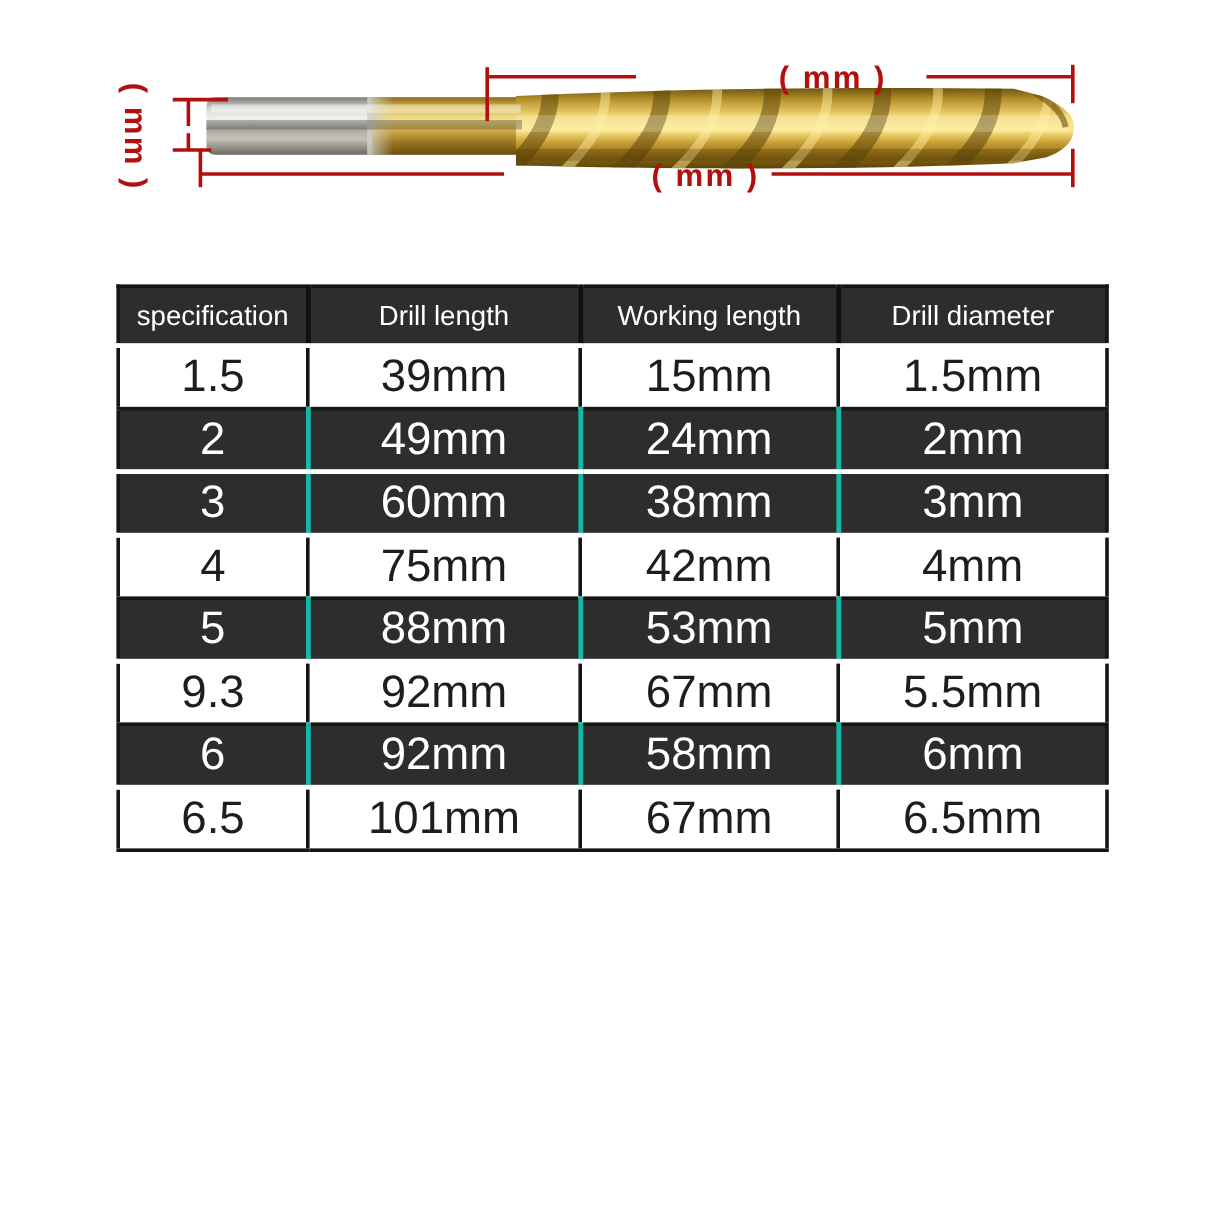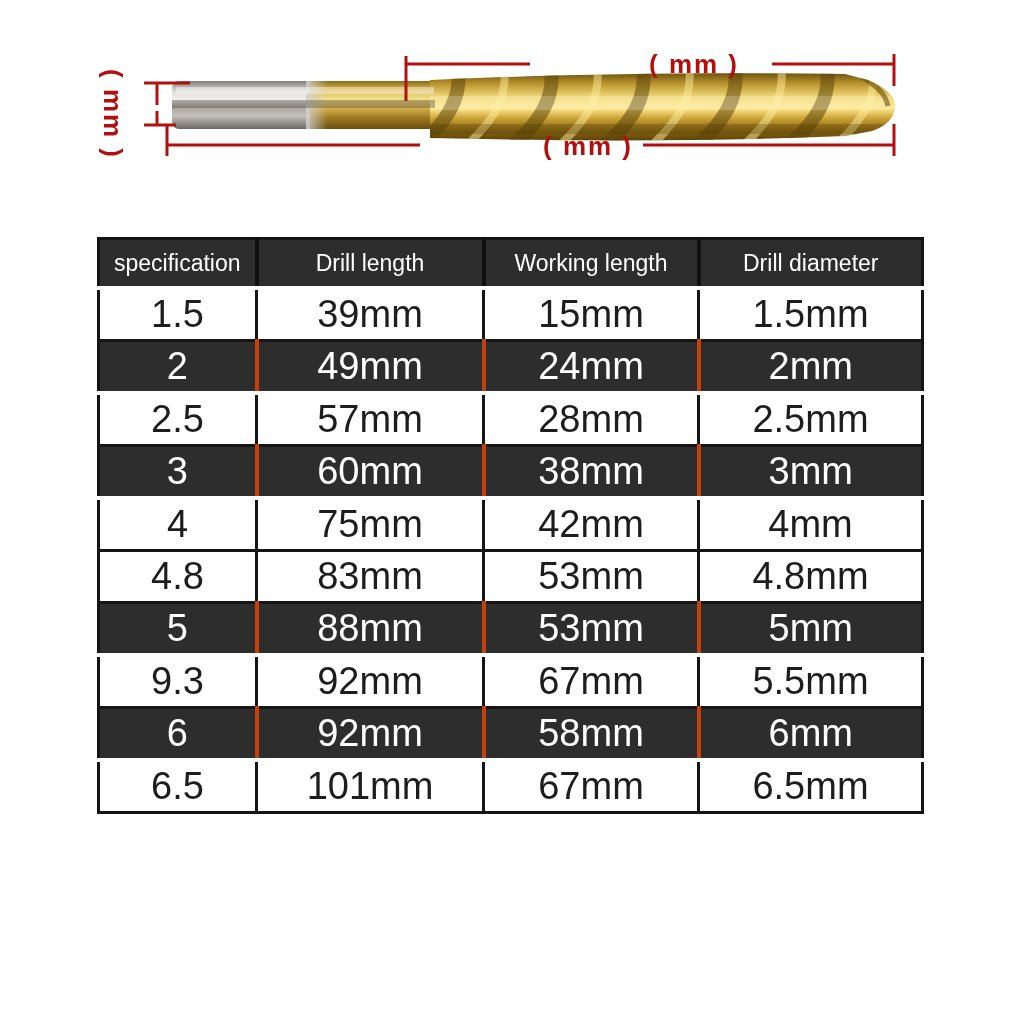--- a/index.html
+++ b/index.html
@@ -47,21 +47,21 @@
   #spec-table tr.light td {
     background: #ffffff;
     color: var(--table-light-text, #1d1d1d);
     border-left: 3px solid #151515;
     border-bottom: 3px solid #151515;
     margin-top: 35px;
   }
   #spec-table tr.dark td {
     background: var(--table-dark-bg, #2d2d2d);
     color: #ffffff;
-    border-left: 4px solid #c2410c;
+    border-left: 4px solid #14b8a6;
     border-bottom: 4px solid #ffffff;
   }
   #spec-table td:first-child { border-left: none !important; }
 </style>
 </head>
 <body>
 
 <div id="stage">
 
   <svg id="diagram" width="1010" height="215" viewBox="0 0 1010 215">
@@ -169,44 +169,32 @@
           <td>39mm</td>
           <td>15mm</td>
           <td>1.5mm</td>
         </tr>
         <tr class="dark">
           <td>2</td>
           <td>49mm</td>
           <td>24mm</td>
           <td>2mm</td>
         </tr>
-        <tr class="light">
-          <td>2.5</td>
-          <td>57mm</td>
-          <td>28mm</td>
-          <td>2.5mm</td>
-        </tr>
         <tr class="dark">
           <td>3</td>
           <td>60mm</td>
           <td>38mm</td>
           <td>3mm</td>
         </tr>
         <tr class="light">
           <td>4</td>
           <td>75mm</td>
           <td>42mm</td>
           <td>4mm</td>
         </tr>
-        <tr class="light">
-          <td>4.8</td>
-          <td>83mm</td>
-          <td>53mm</td>
-          <td>4.8mm</td>
-        </tr>
         <tr class="dark">
           <td>5</td>
           <td>88mm</td>
           <td>53mm</td>
           <td>5mm</td>
         </tr>
         <tr class="light">
           <td>9.3</td>
           <td>92mm</td>
           <td>67mm</td>

